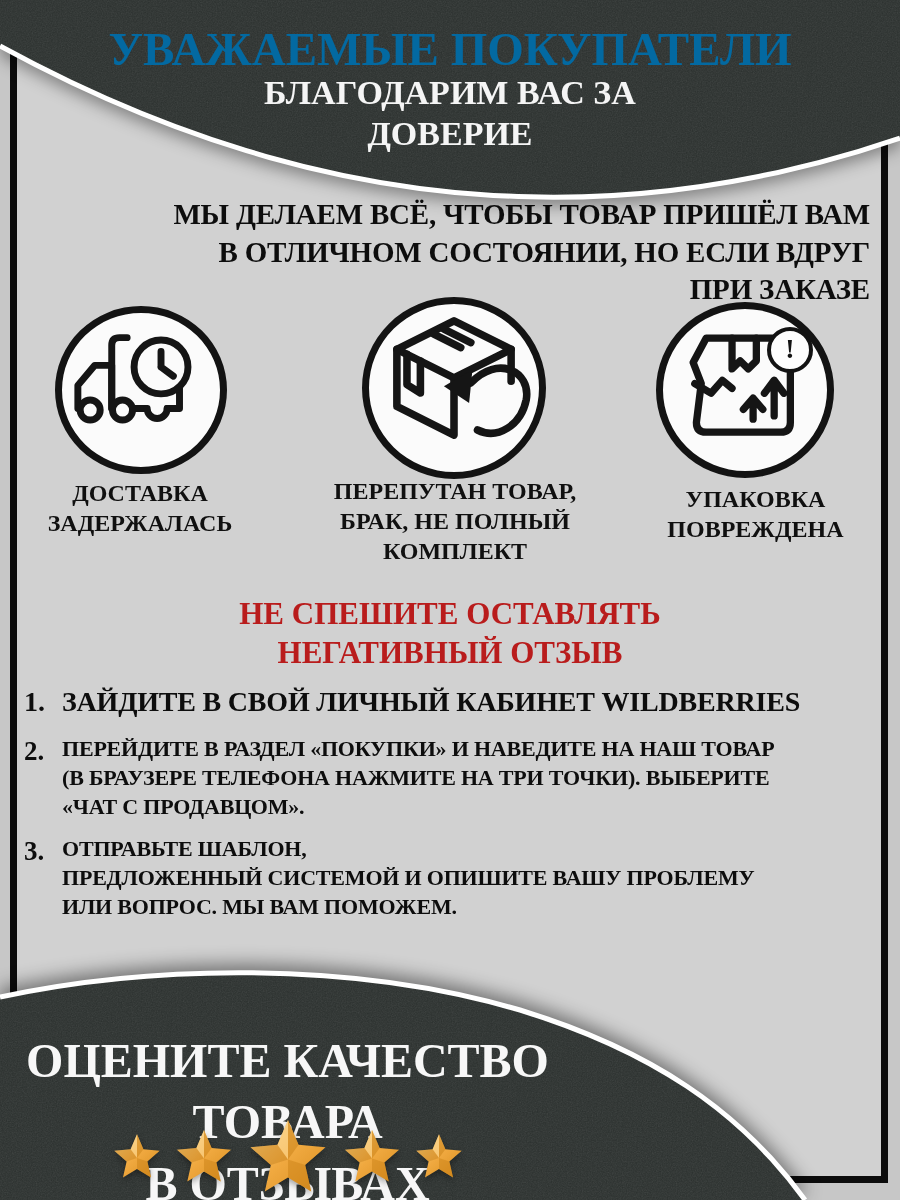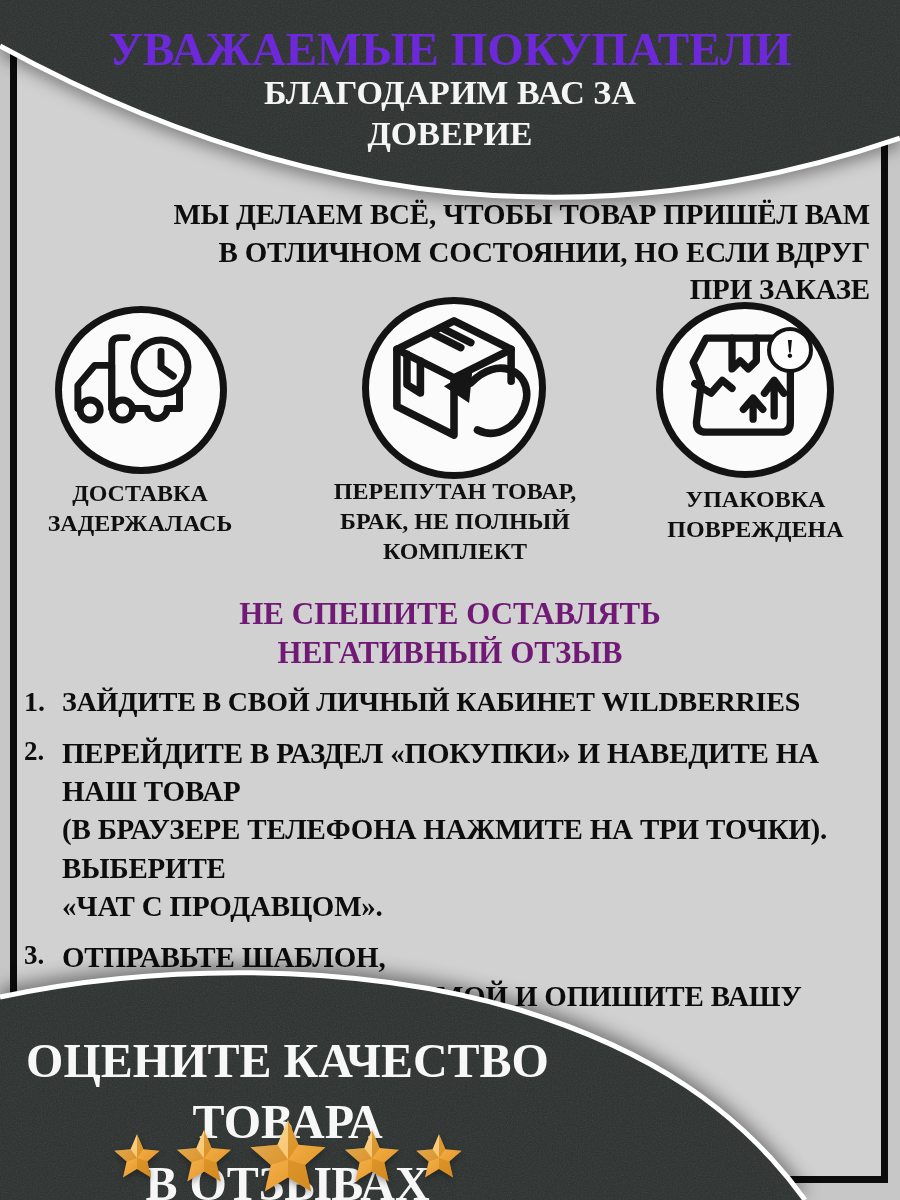--- a/index.html
+++ b/index.html
@@ -13,21 +13,21 @@
   
   .frame{
     position:absolute;left:10px;right:12px;top:-8px;bottom:17px;
     border:7px solid #0c0c0c;background:#d1d1d1;z-index:1;
   }
   
   .top-banner{position:absolute;left:0;top:0;width:900px;height:300px;z-index:3;}
   .top-banner svg.shape{position:absolute;left:0;top:0;filter:drop-shadow(0 6px 8px rgba(0,0,0,0.38));}
   .banner-title{
     position:absolute;left:0;top:22px;width:900px;text-align:center;
-    font-size:47px;font-weight:bold;color:#6d28d9;letter-spacing:0px;
+    font-size:47px;font-weight:bold;color:#0369a1;letter-spacing:0px;
   }
   .banner-subtitle{
     position:absolute;left:0;top:72px;width:900px;text-align:center;
     font-size:34px;font-weight:bold;color:#f5f5f5;line-height:1.22;
   }
   
   .intro{
     position:absolute;left:30px;top:196px;width:840px;z-index:2;
     text-align:right;font-size:29px;font-weight:bold;color:#0d0d0d;
     line-height:1.3;letter-spacing:-0.2px;
@@ -50,27 +50,27 @@
   .issue-label{
     position:absolute;z-index:2;text-align:center;
     font-size:24px;font-weight:bold;color:#101010;line-height:1.25;
   }
   .l1{left:30px;top:478px;width:220px;}
   .l2{left:330px;top:476px;width:250px;}
   .l3{left:628px;top:484px;width:255px;}
   
   .warning{
     position:absolute;left:30px;top:594px;width:840px;z-index:2;
-    text-align:center;font-size:31px;font-weight:bold;color:#701a75;line-height:1.27;
+    text-align:center;font-size:31px;font-weight:bold;color:#b91c1c;line-height:1.27;
   }
   
   .steps{position:absolute;left:24px;top:684px;width:848px;z-index:2;}
   .step{display:flex;margin-bottom:13px;color:#0d0d0d;}
   .step-num{width:38px;flex:0 0 38px;font-weight:bold;font-size:27px;line-height:1.3;}
-  .step-text{flex:1;font-weight:bold;font-size:29px;line-height:1.32;letter-spacing:-0.2px;}
+  .step-text{flex:1;font-weight:bold;font-size:22px;line-height:1.32;letter-spacing:-0.2px;}
   .step:nth-child(1) .step-text{font-size:28px;}
   .step:nth-child(1) .step-num{font-size:28px;}
   
   .bottom-banner{position:absolute;left:0;top:950px;width:900px;height:250px;z-index:3;}
   .bottom-banner svg.shape{position:absolute;left:0;top:0;filter:drop-shadow(0 -6px 9px rgba(0,0,0,0.45));}
   .footer-text{
     position:absolute;left:5px;top:80px;width:565px;text-align:center;
     font-size:48px;font-weight:bold;color:#f7f7f7;line-height:1.28;
   }
   .stars{

